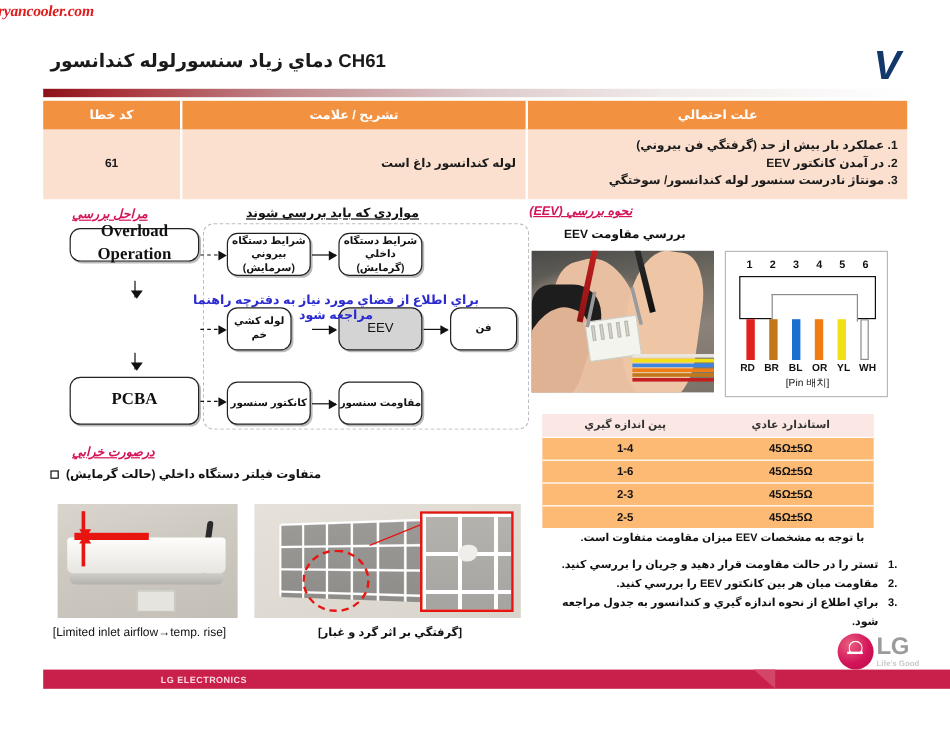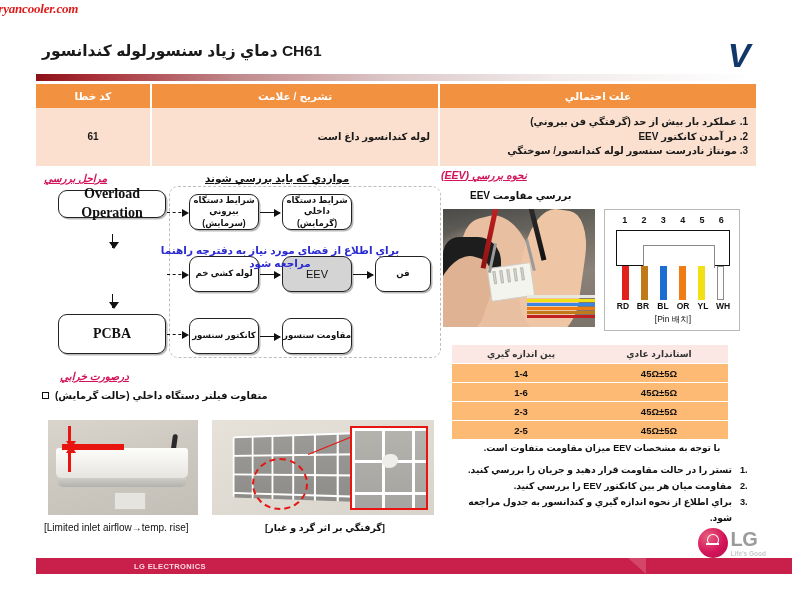--- a/index.html
+++ b/index.html
@@ -377,21 +377,21 @@
         <td class="cell-sym">لوله كندانسور داغ است</td>
         <td class="cell-cause">
           <div>1. عملكرد بار بيش از حد (گرفتگي فن بيروني)</div>
           <div>2. در آمدن كانكتور EEV</div>
           <div>3. مونتاژ نادرست سنسور لوله كندانسور/ سوختگي</div>
         </td>
       </tr>
     </tbody>
   </table>
 
-  <div class="sec-head red" style="left:44px; top:172px;font-style:italic;">مراحل بررسي</div>
+  <div class="sec-head red" style="left:60px; top:172px;font-style:italic;">مراحل بررسي</div>
   <div class="sec-head black" style="left:205px; top:172px;">مواردي كه بايد بررسي شوند</div>
   <div class="sec-head red" style="left:441px; top:169px;">نحوه بررسي (EEV)</div>
   <div class="sec-head red" style="left:60px; top:370px;">درصورت خرابي</div>
 
   <div class="flow">
     <div class="dashed-area"></div>
 
     <div class="node big" style="left:22px;  top:0px;   width:108px; height:28px;">Overload Operation</div>
     <div class="node big" style="left:22px;  top:124px; width:108px; height:40px;">PCBA</div>
 
@@ -399,21 +399,21 @@
     <div class="arrow-v" style="left:76px; top:104px; height:14px;"></div>
 
     <div class="arrow-dash" style="left:131px; top:22px;  width:20px;"></div>
     <div class="arrow-dash" style="left:131px; top:84px;  width:20px;"></div>
     <div class="arrow-dash" style="left:131px; top:144px; width:20px;"></div>
 
     <div class="node" style="left:153px; top:4px;  width:70px; height:36px;">شرايط دستگاه بيروني (سرمايش)</div>
     <div class="arrow-h" style="left:224px; top:22px; width:20px;"></div>
     <div class="node" style="left:246px; top:4px;  width:70px; height:36px;">شرايط دستگاه داخلي (گرمايش)</div>
 
-    <div class="node" style="left:153px; top:66px; width:70px; height:36px;">لوله كشي خم</div>
+    <div class="node" style="left:153px; top:66px; width:54px; height:36px;">لوله كشي خم</div>
     <div class="arrow-h" style="left:224px; top:84px; width:20px;"></div>
     <div class="node eev" style="left:246px; top:66px; width:70px; height:36px;">EEV</div>
     <div class="arrow-h" style="left:317px; top:84px; width:20px;"></div>
     <div class="node" style="left:339px; top:66px; width:56px; height:36px;">فن</div>
 
     <div class="node" style="left:153px; top:128px; width:70px; height:36px;">كانكتور سنسور</div>
     <div class="arrow-h" style="left:224px; top:146px; width:20px;"></div>
     <div class="node" style="left:246px; top:128px; width:70px; height:36px;">مقاومت سنسور</div>
   </div>
 

